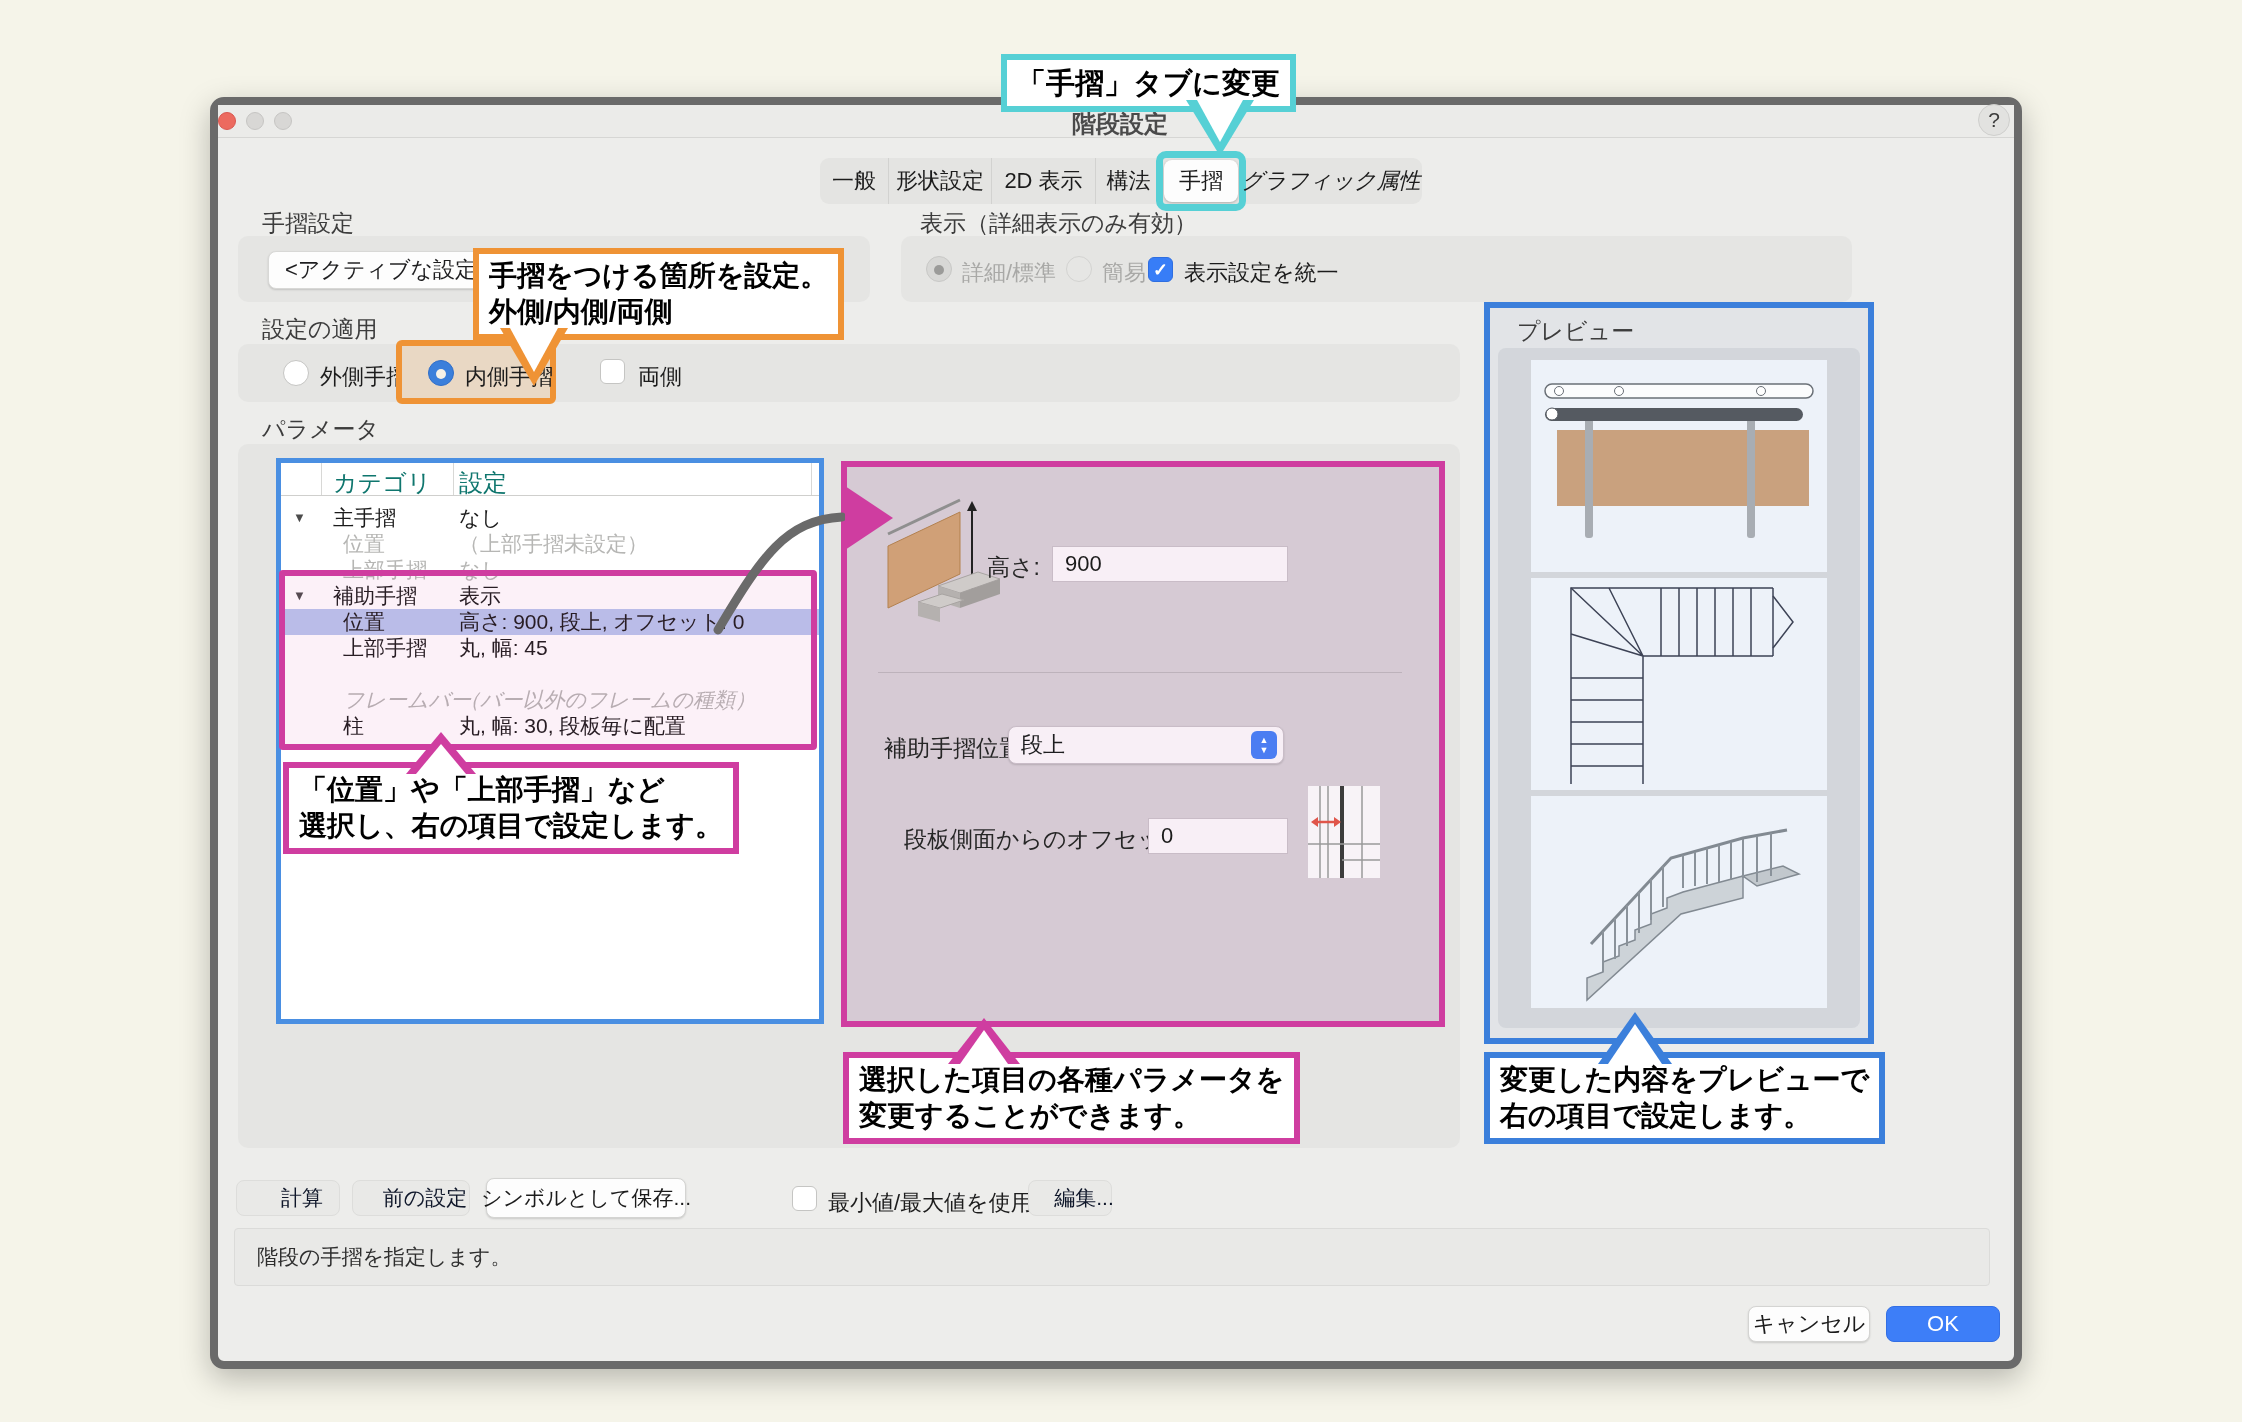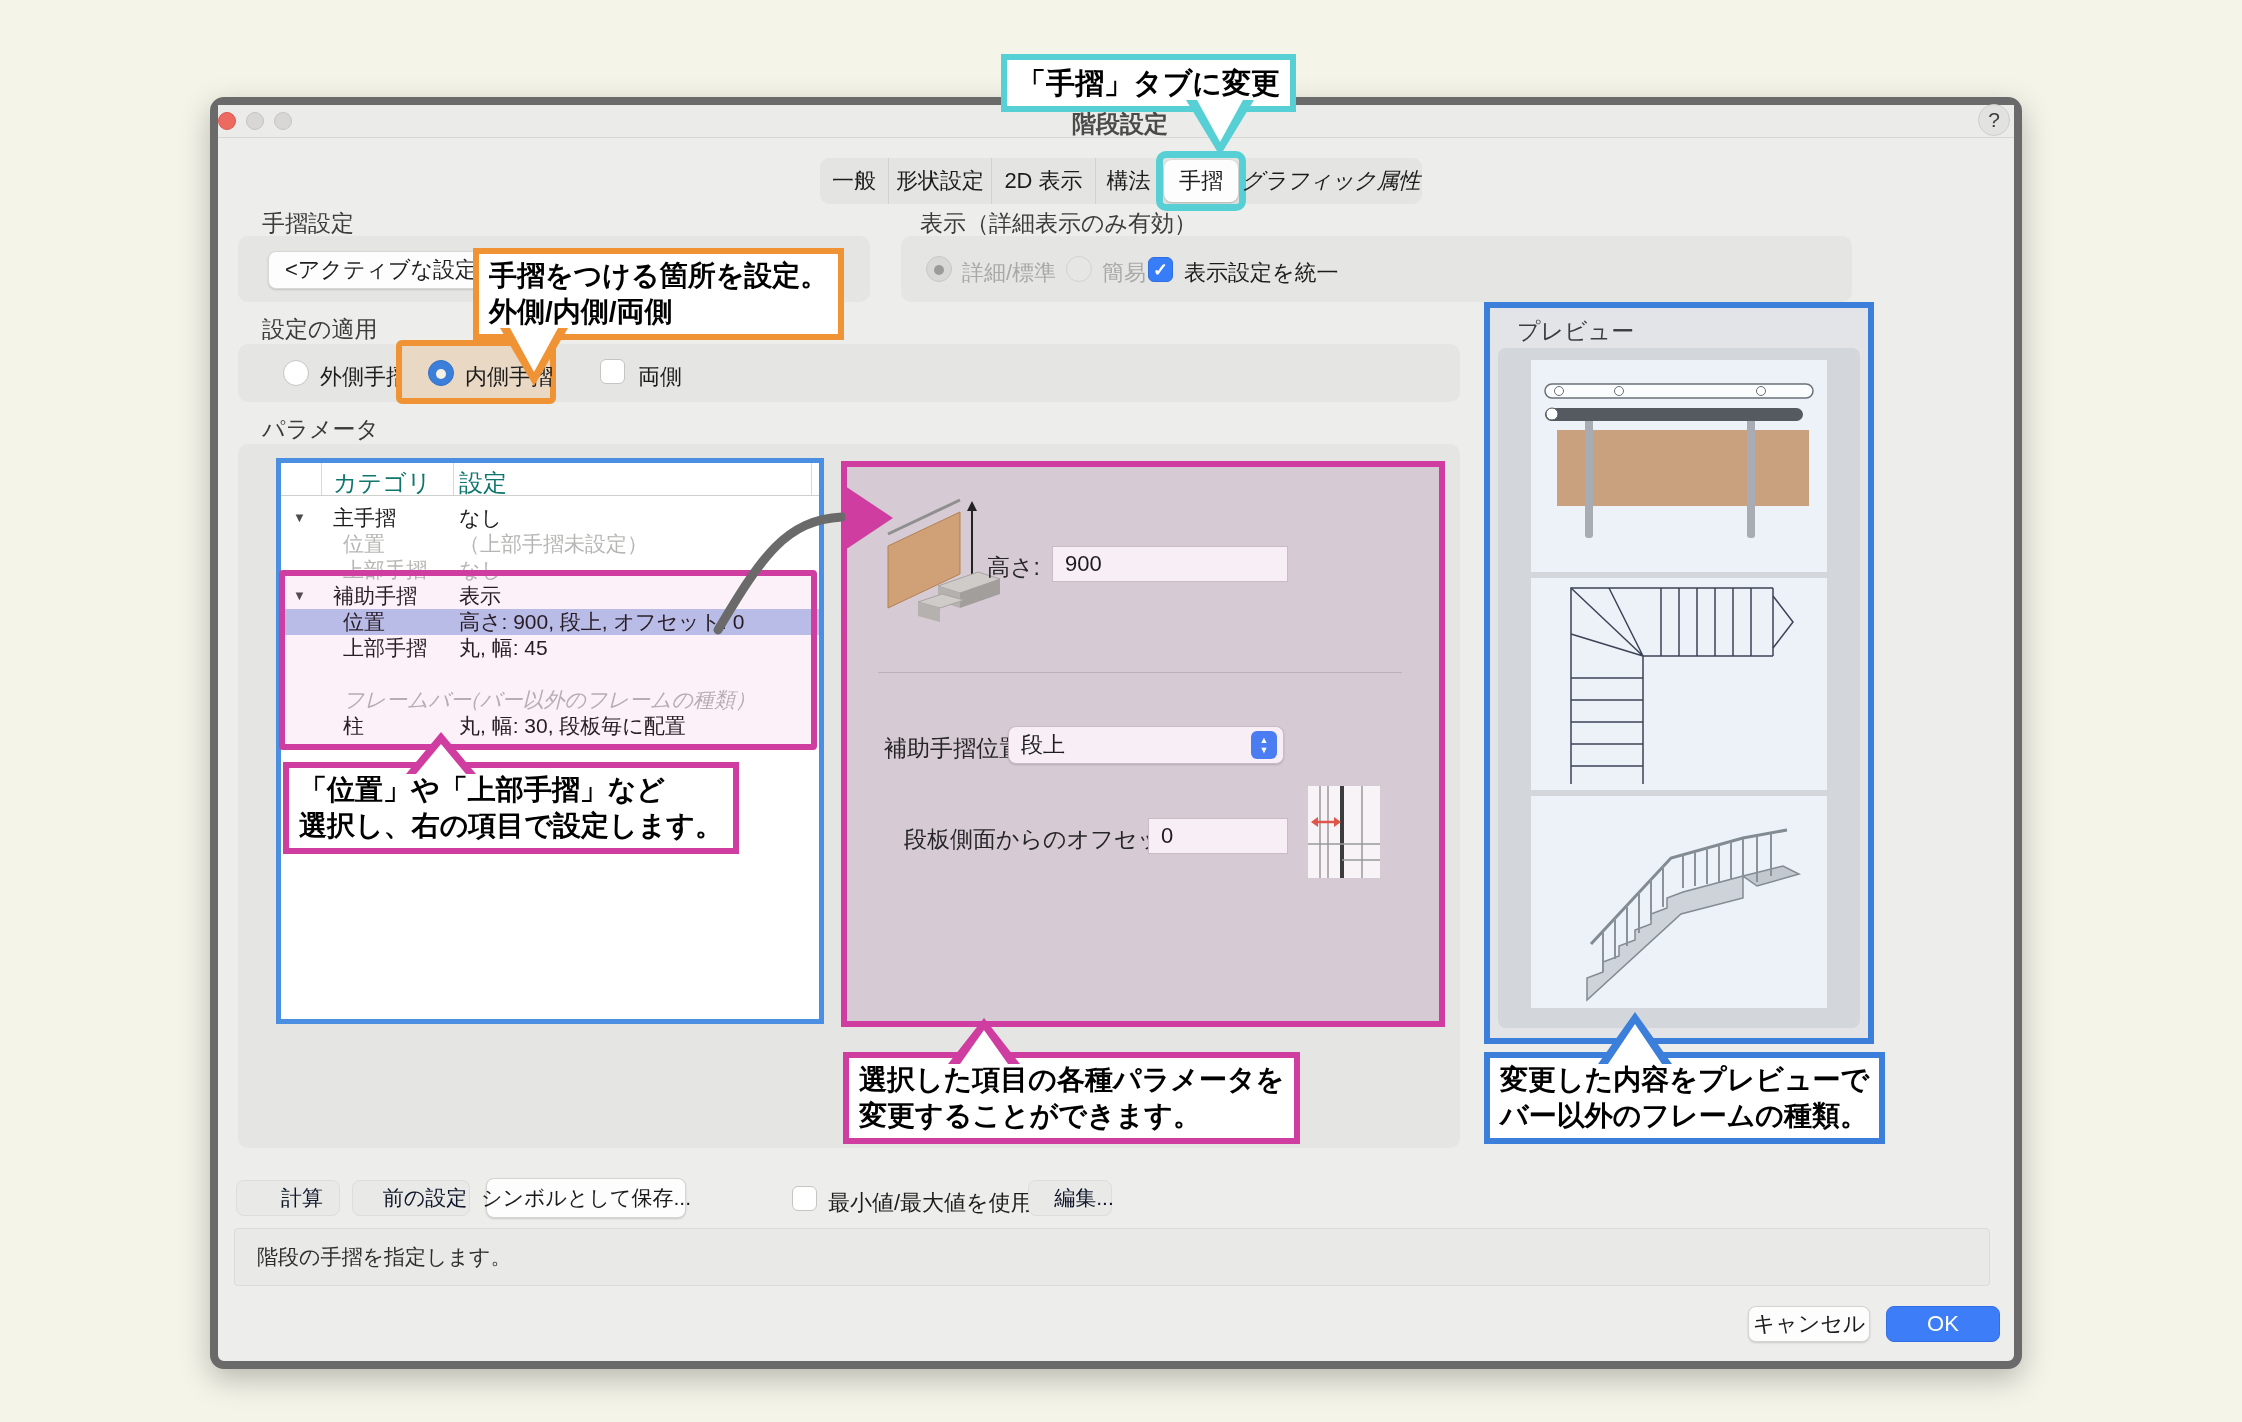--- a/index.html
+++ b/index.html
@@ -284,21 +284,21 @@
   <div class="cb" style="left:283px;top:762px;border-color:#cf3da0;">
     <div>「位置」や「上部手摺」など</div>
     <div>選択し、右の項目で設定します。</div>
   </div>
   <div class="cb" style="left:843px;top:1052px;border-color:#cf3da0;">
     <div>選択した項目の各種パラメータを</div>
     <div>変更することができます。</div>
   </div>
   <div class="cb" style="left:1484px;top:1052px;border-color:#3b7fdb;">
     <div>変更した内容をプレビューで</div>
-    <div>バー以外のフレームの種類。</div>
+    <div>右の項目で設定します。</div>
   </div>
 
   <svg class="overlay" width="2242" height="1422" viewBox="0 0 2242 1422">
 
     <polygon points="1186,100 1254,100 1220,156" fill="#56d0d5"></polygon>
     <polygon points="1197,100 1243,100 1220,142" fill="#ffffff"></polygon>
 
     <polygon points="500,328 568,328 534,386" fill="#ef9335"></polygon>
     <polygon points="510,328 558,328 534,372" fill="#ffffff"></polygon>
 

